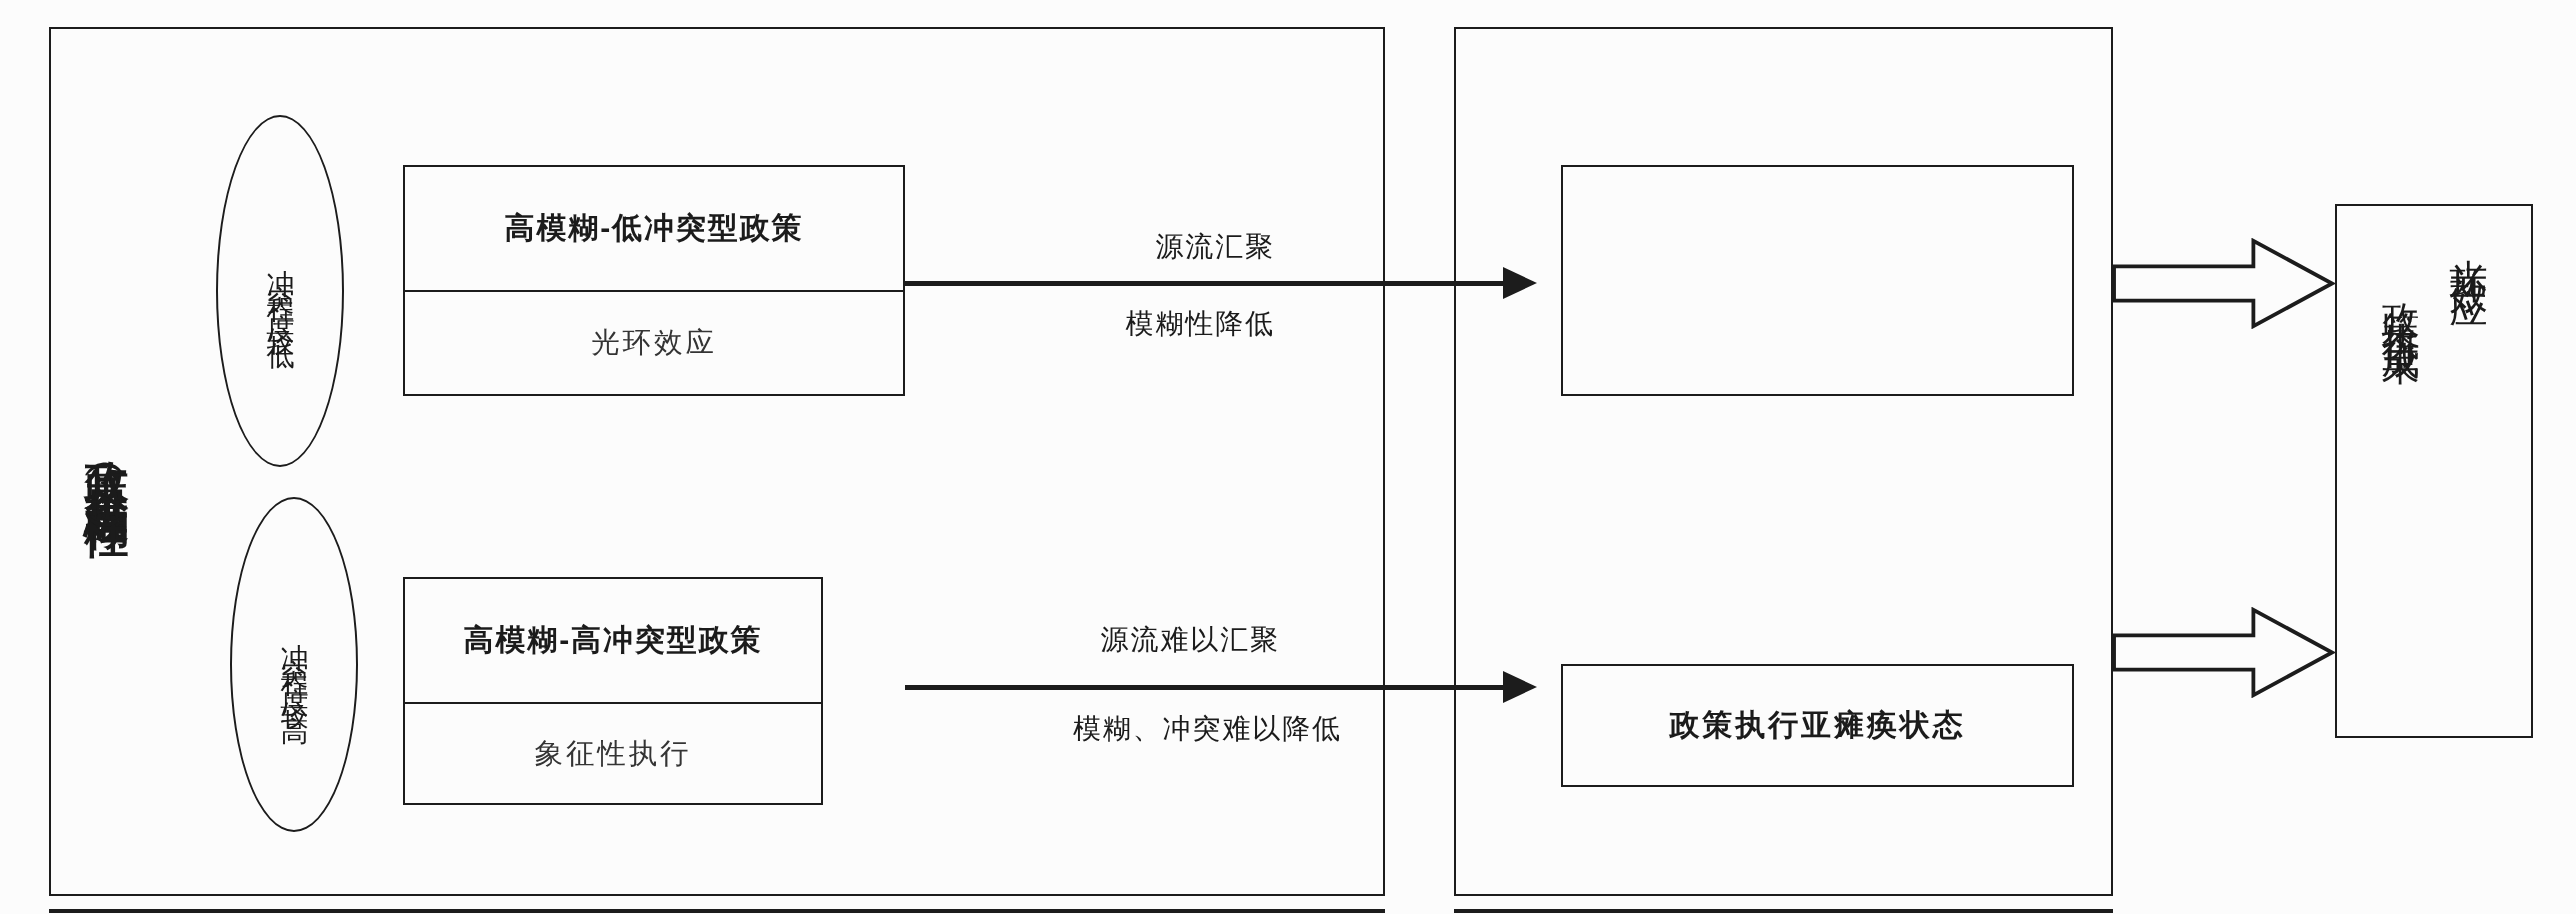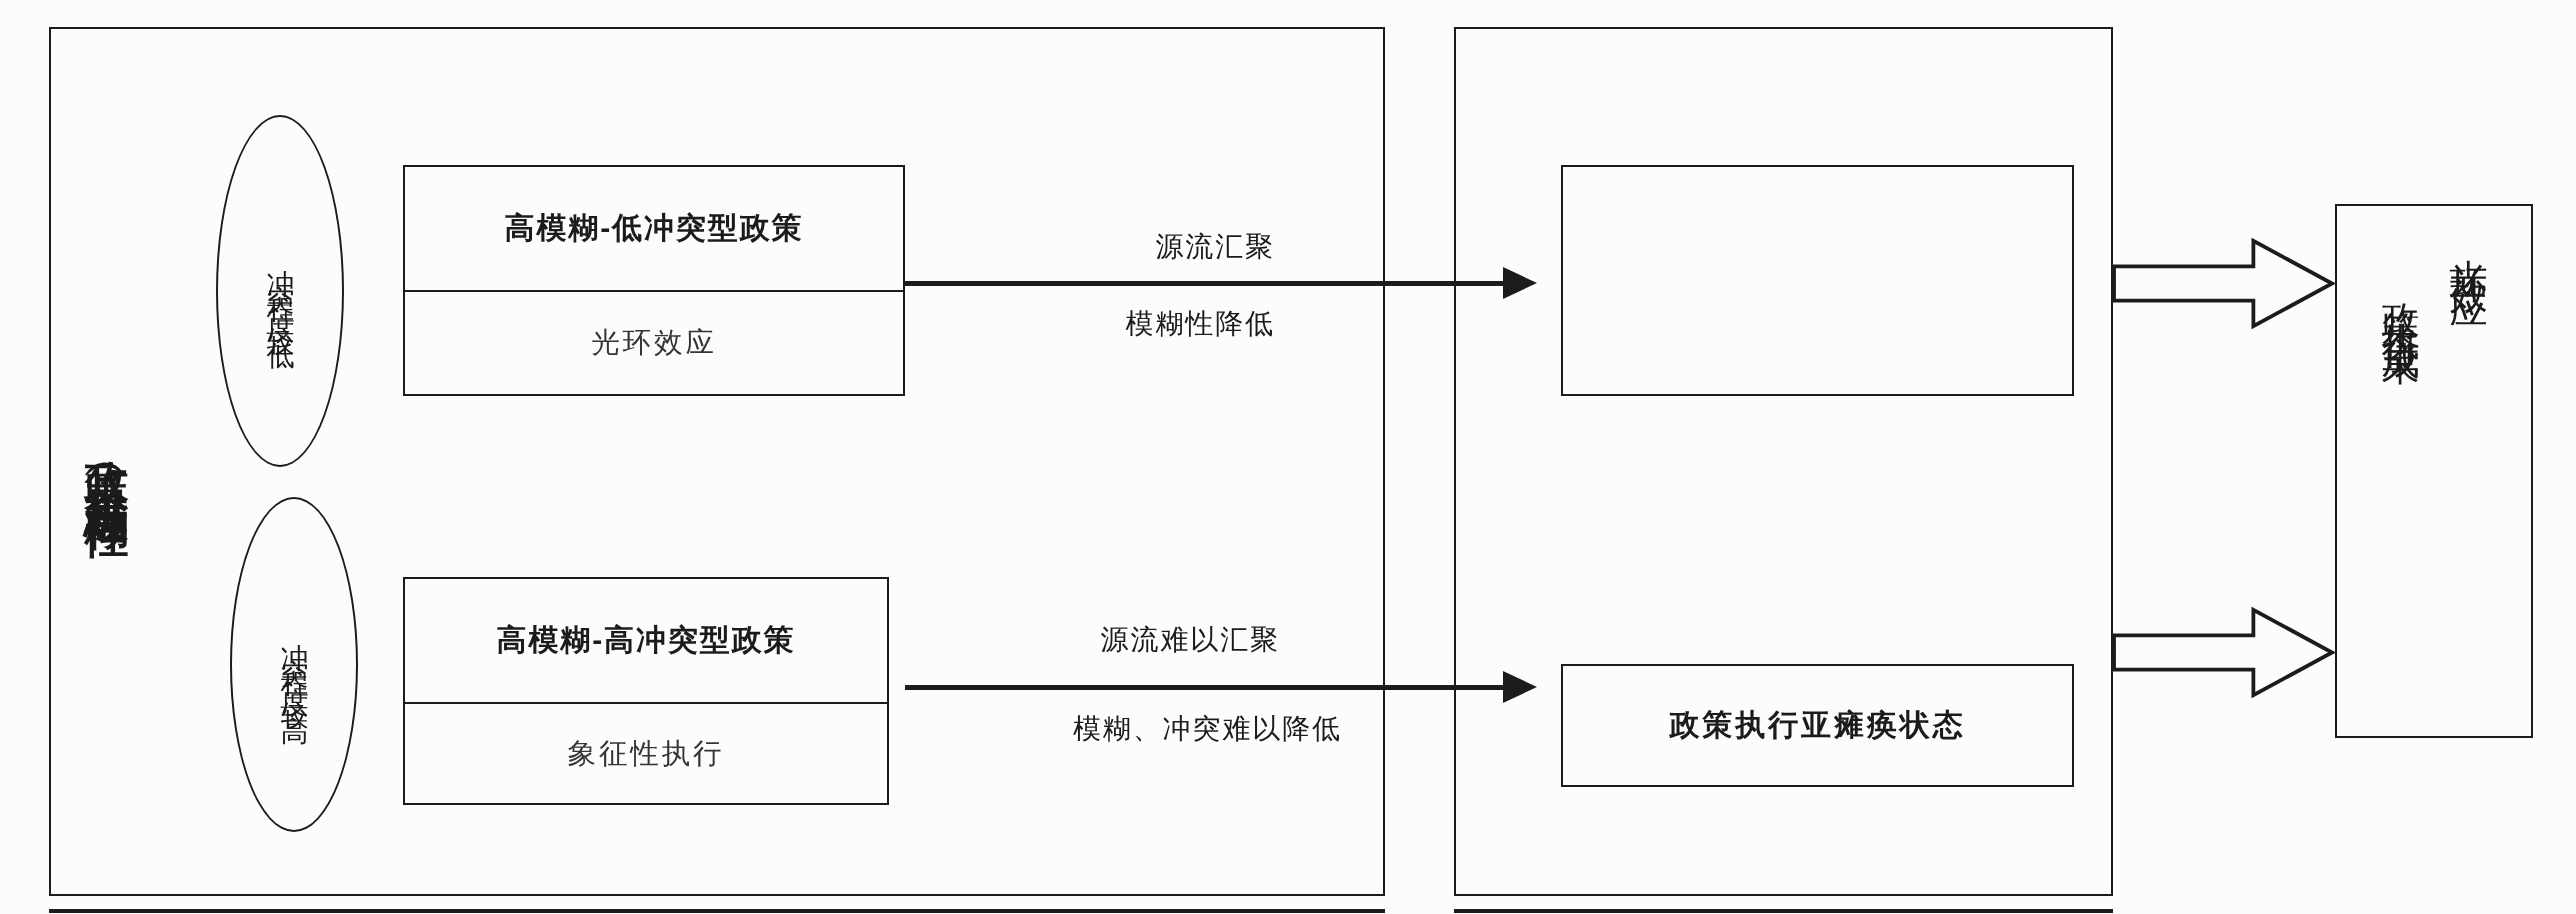--- a/index.html
+++ b/index.html
@@ -40,21 +40,21 @@
   .policy-box .cell-title {
     flex: 0 0 125px; border-bottom: 2.9px solid var(--line, #1c1c1c);
     display: flex; align-items: center; justify-content: center;
     font-size: 30px; font-weight: 700; letter-spacing: 1.9px;
   }
   .policy-box .cell-sub {
     flex: 1; display: flex; align-items: center; justify-content: center;
     font-size: 28.5px; letter-spacing: 2.9px; color: #343434;
   }
   #box-hl { left: 403px;  top: 165px; width: 502px; height: 231px; }
-  #box-hh { left: 403px;  top: 577px; width: 486px; height: 228px; }
+  #box-hh { left: 403px;  top: 577px; width: 420px; height: 228px; }
   #box-ll { left: 1561px; top: 165px; width: 513px; height: 231px; }
 
   #box-paralysis {
     position: absolute; left: 1561px; top: 664px; width: 513px; height: 123px;
     border: 2.9px solid var(--line, #1c1c1c);
     display: flex; align-items: center; justify-content: center;
     font-size: 30px; font-weight: 700; letter-spacing: 2.9px;
   }
 
   

